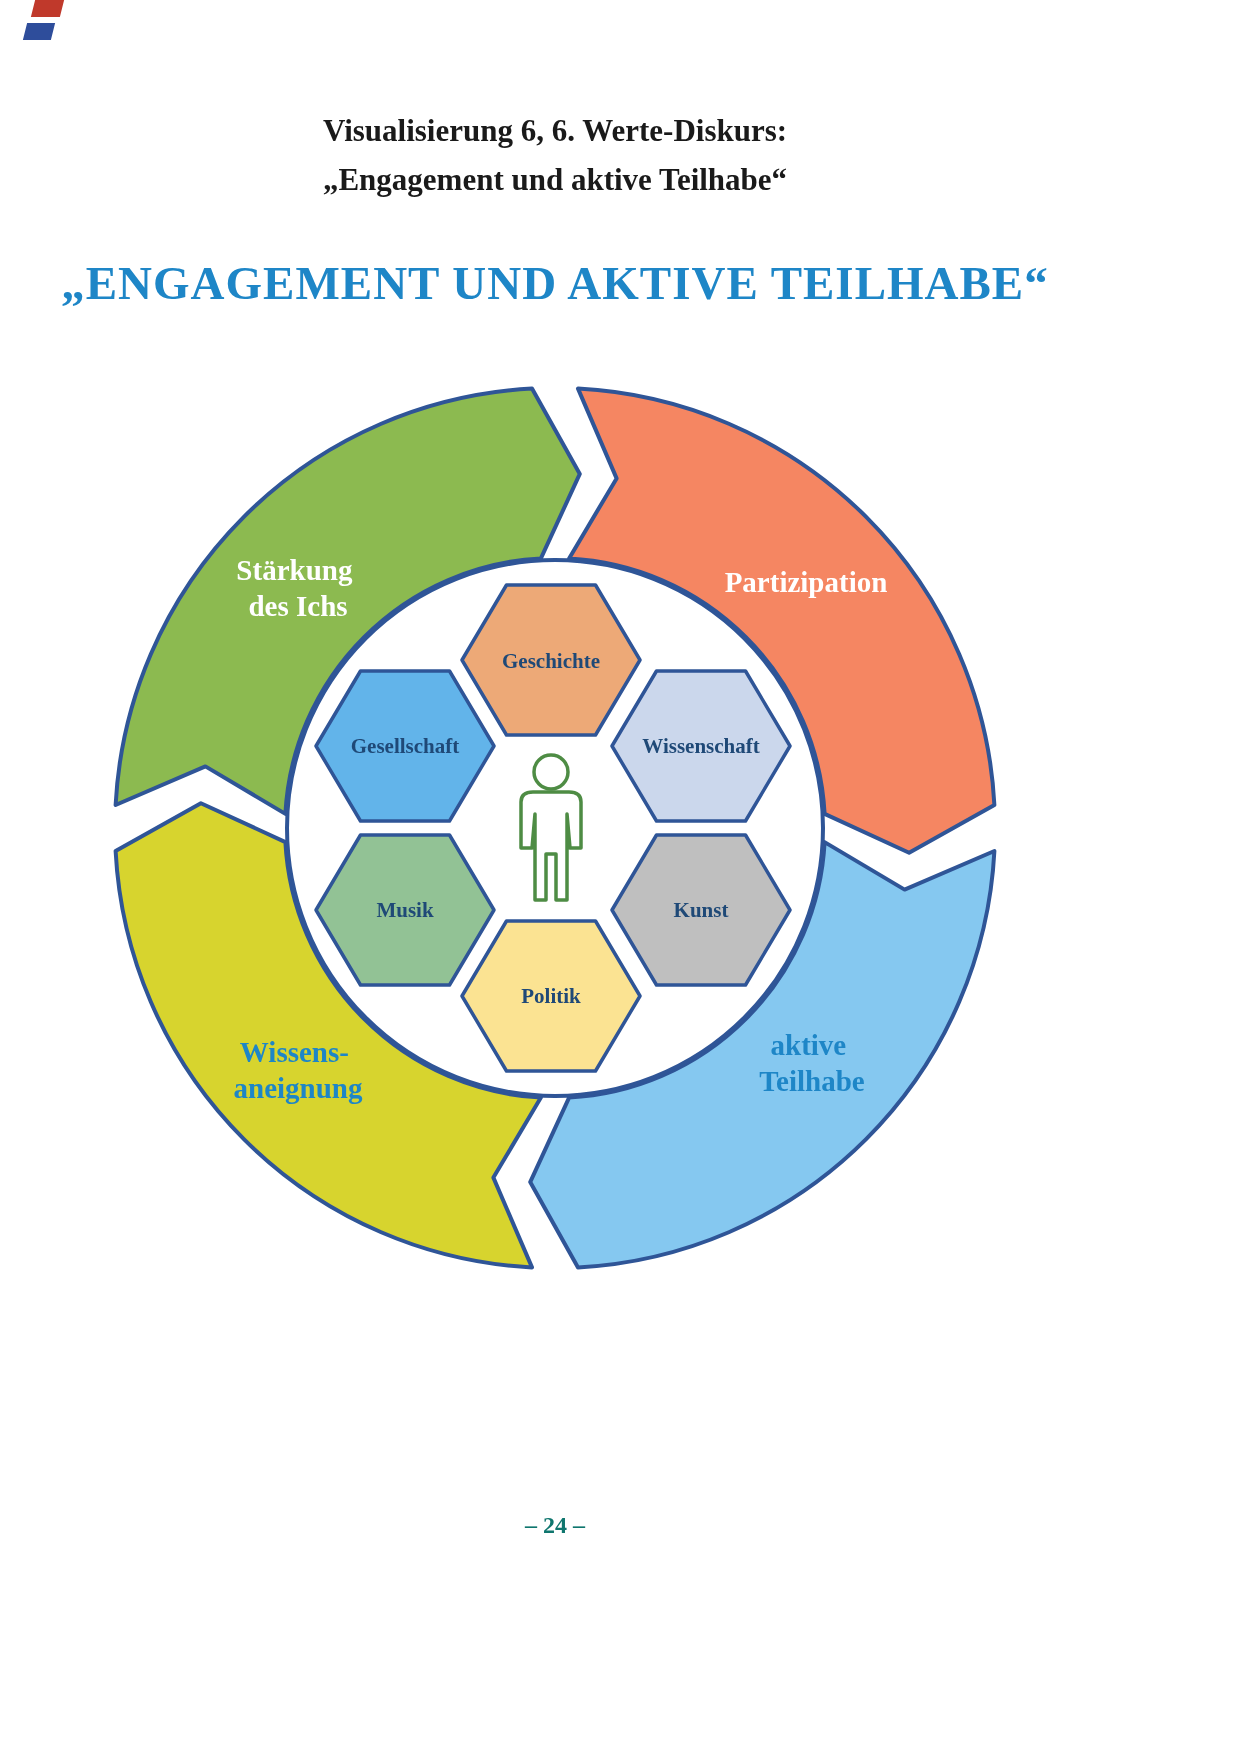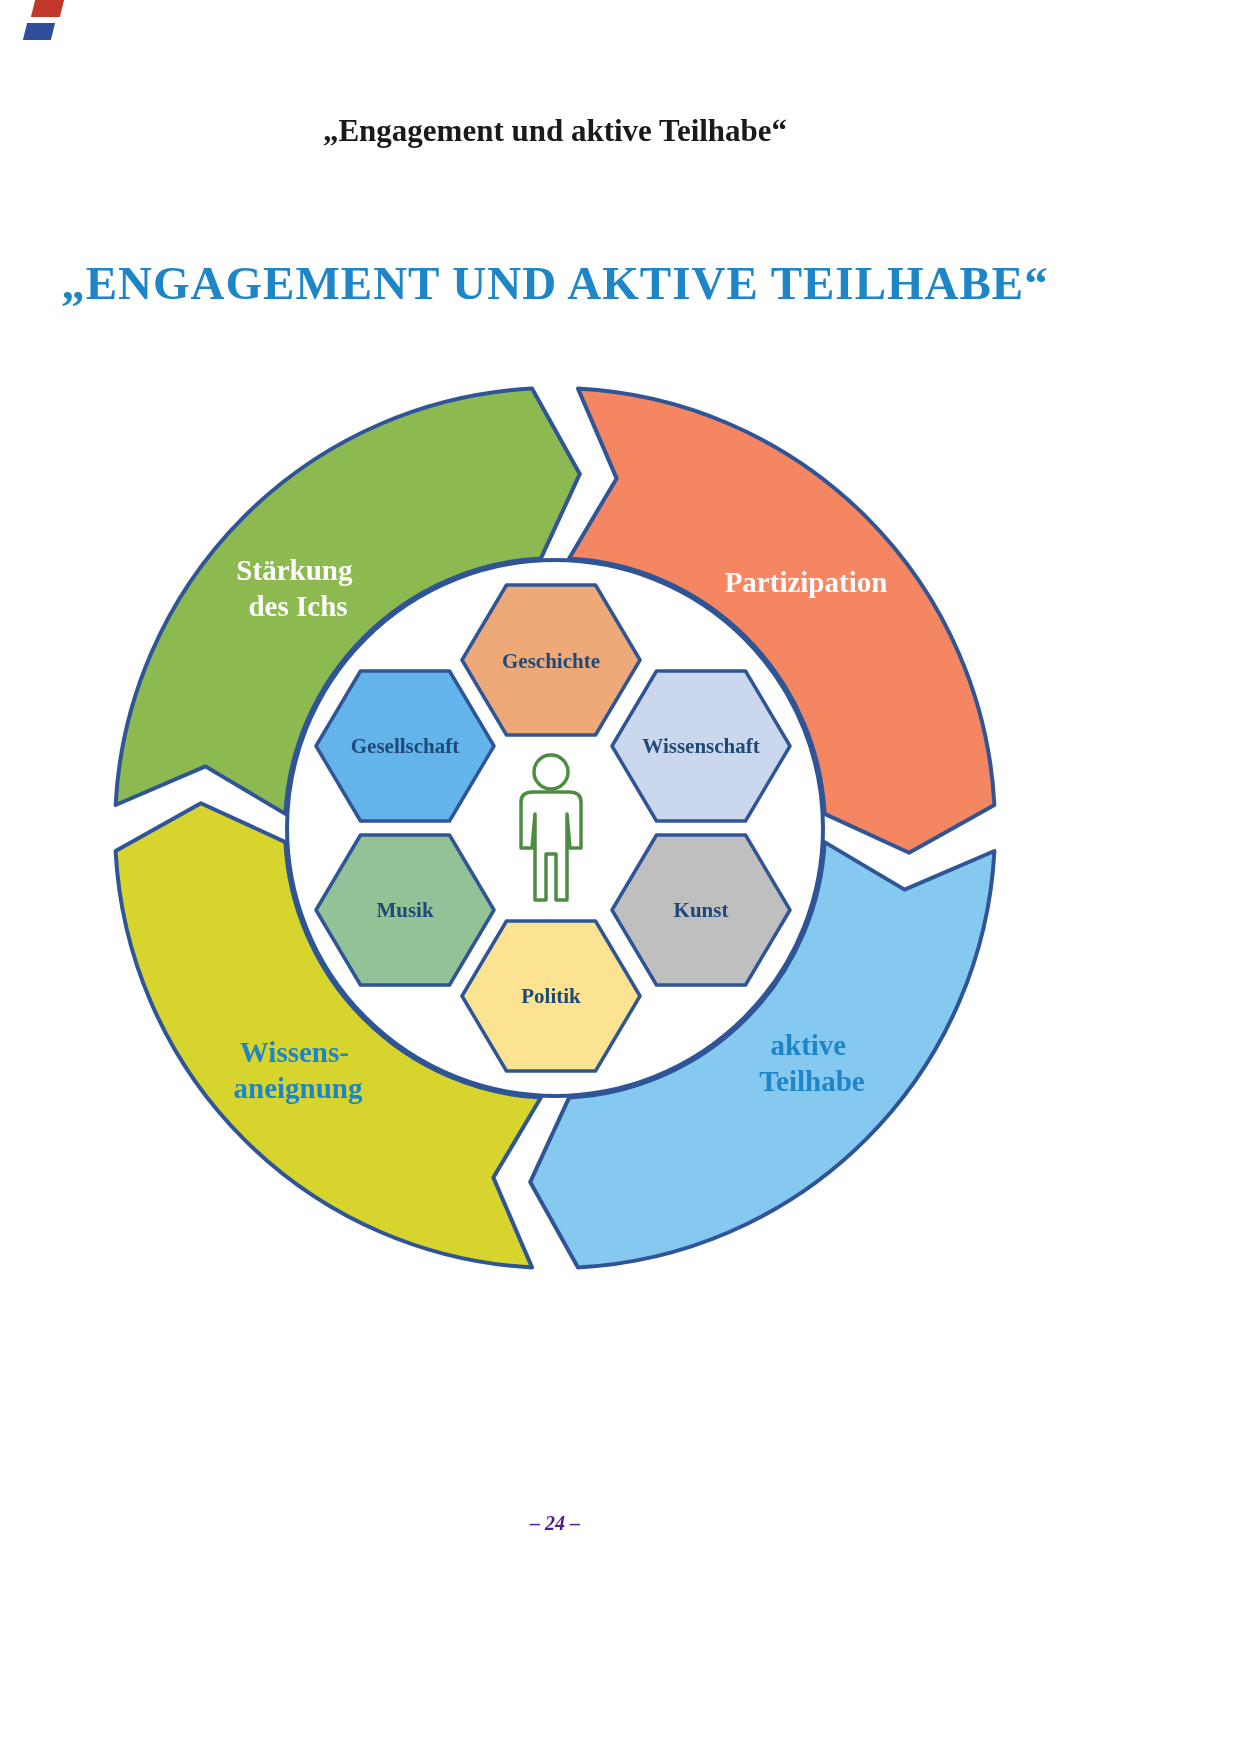--- a/index.html
+++ b/index.html
@@ -35,41 +35,41 @@
     font-size: 47px;
     letter-spacing: 1px;
     color: #1e86c7;
   }
   .page-footer {
     position: absolute;
     top: 1512px; left: 0;
     width: 1110px;
     text-align: center;
     font-weight: bold;
-    font-size: 20px;
-    color: #4c1d95;
-    font-style: italic;
+    font-size: 24px;
+    color: #0f766e;
   }
   svg.diagram {
     position: absolute;
     left: 0; top: 0;
     width: 1240px; height: 1753px;
   }
   .ring-label { font-family: "Liberation Serif", serif; font-weight: bold; font-size: 29px; }
   .hex-label  { font-family: "Liberation Serif", serif; font-weight: bold; font-size: 21px; }
 </style>
 </head>
 <body>
 
 <div class="page">
 
   <div class="corner-mark mark-red"></div>
   <div class="corner-mark mark-blue"></div>
 
   <div class="doc-title">
+    <div>Visualisierung 6, 6. Werte-Diskurs:</div>
     <div>„Engagement und aktive Teilhabe“</div>
   </div>
 
   <div class="main-heading">„ENGAGEMENT UND AKTIVE TEILHABE“</div>
 
   <svg class="diagram" viewBox="0 0 1240 1753">
 
     <g stroke-width="4" stroke-linejoin="round" fill="none" stroke="#2F5597">
       <path d="M 115.6 805.0 A 440 440 0 0 1 532.0 388.6 L 579.8 473.9 L 540.9 558.4 A 270 270 0 0 0 285.4 813.9 L 205.4 766.4 Z" fill="#8CBA50"></path>
       <path d="M 578.0 388.6 A 440 440 0 0 1 994.4 805.0 L 909.1 852.8 L 824.6 813.9 A 270 270 0 0 0 569.1 558.4 L 616.6 478.4 Z" fill="#F58662"></path>

